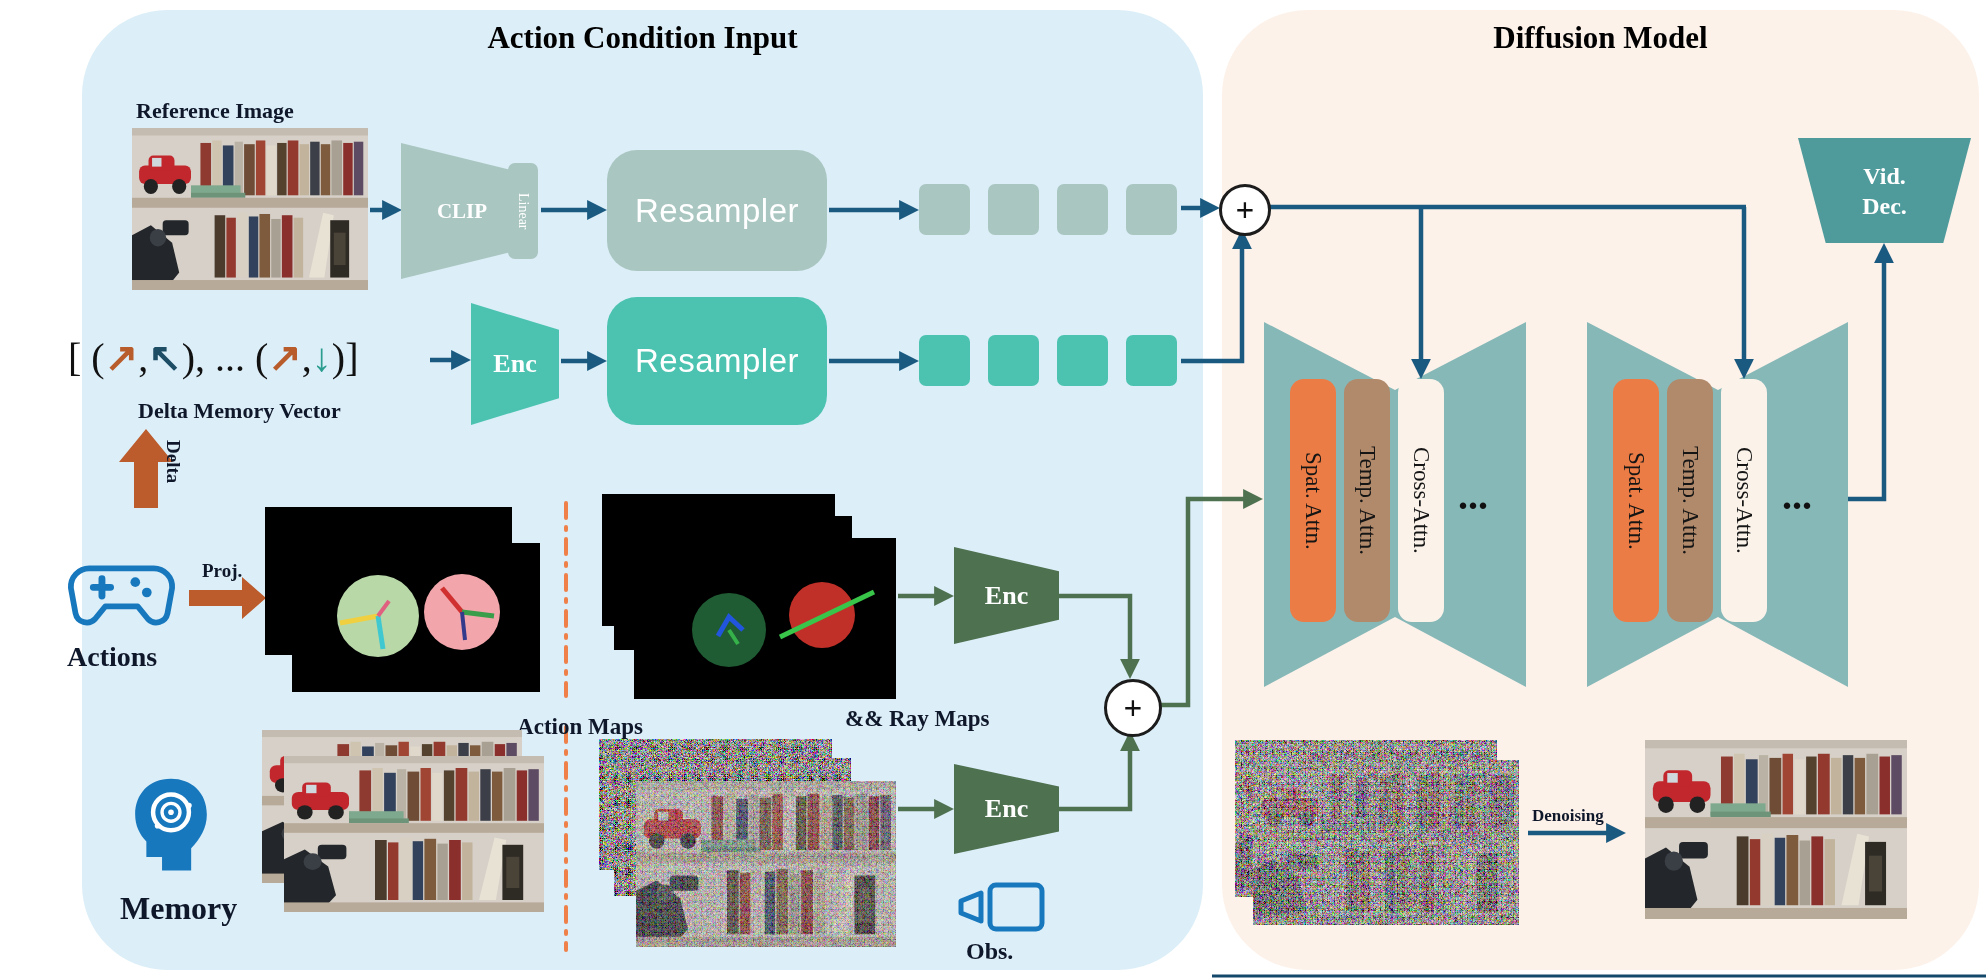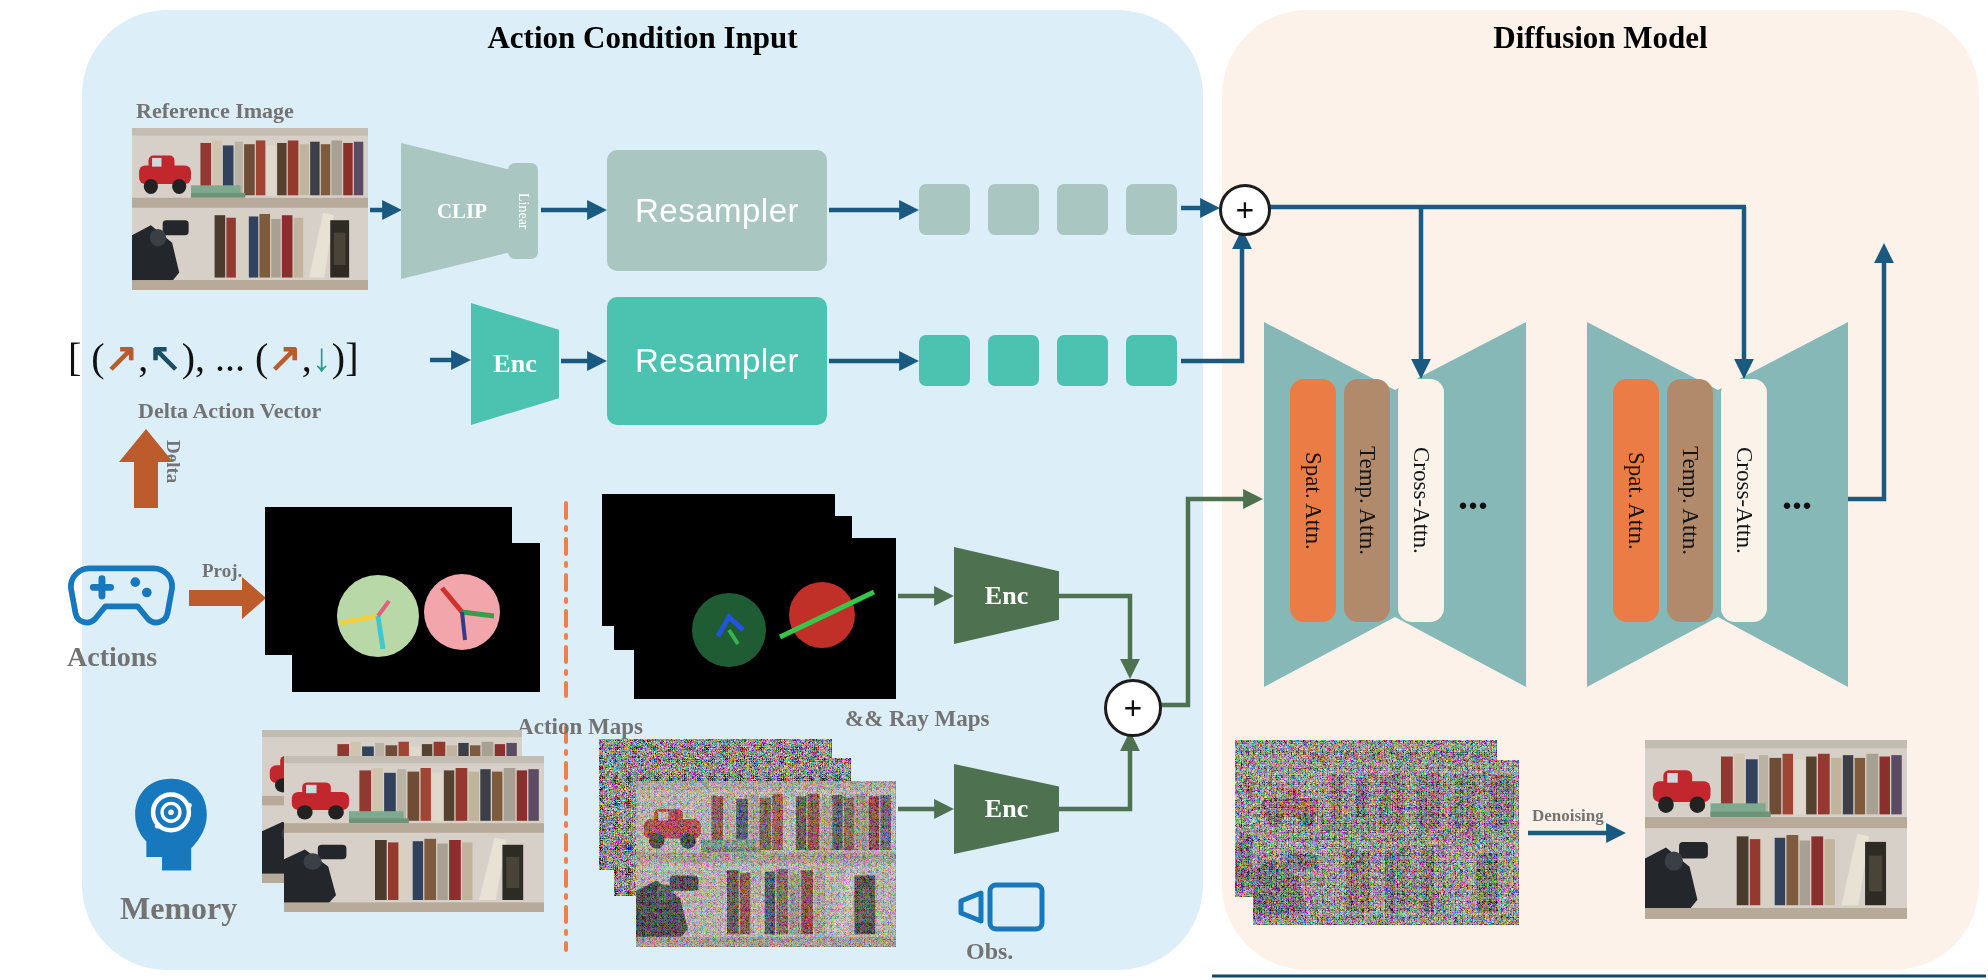--- a/index.html
+++ b/index.html
@@ -3,28 +3,28 @@
 <meta charset="utf-8">
 <style>
   html,body{margin:0;padding:0;background:#fff;}
   .canvas{position:relative;width:1988px;height:980px;background:#ffffff;
           font-family:"Liberation Serif",serif;overflow:hidden;}
   .abs{position:absolute;}
   .panel{position:absolute;border-radius:85px;}
   .panel-left{left:82px;top:10px;width:1121px;height:960px;background:#dceef8;}
   .panel-right{left:1222px;top:10px;width:757px;height:960px;background:#fdf2ea;}
   .ptitle{position:absolute;top:20px;font-size:31px;font-weight:bold;color:#000000;text-align:center;}
-  .lbl{position:absolute;font-weight:bold;color:#737373;white-space:nowrap;}
+  .lbl{position:absolute;font-weight:bold;color:#0f172a;white-space:nowrap;}
   .node{position:absolute;display:flex;align-items:center;justify-content:center;color:#fff;}
   .trap{clip-path:polygon(0 0,100% 22%,100% 78%,0 100%);}
   .trap-g{clip-path:polygon(0 0,100% 25%,100% 75%,0 100%);}
   .sage{background:#a9c6c1;}
   .turq{background:#4cc3b1;}
   .dgreen{background:#4e7150;}
-  .resampler{border-radius:10px;font-family:"Liberation Sans",sans-serif;font-weight:400;
+  .resampler{border-radius:30px;font-family:"Liberation Sans",sans-serif;font-weight:400;
              font-size:33px;letter-spacing:.5px;}
   .enc{font-weight:bold;font-size:26px;}
   .tok{position:absolute;width:51px;height:51px;border-radius:7px;}
   .sum{position:absolute;border-radius:50%;background:#fff;border:3px solid #1c1c1c;
        display:flex;align-items:center;justify-content:center;font-size:33px;font-weight:bold;color:#111;}
   .vtext{writing-mode:vertical-rl;}
   .bar{position:absolute;width:46px;height:243px;border-radius:14px;display:flex;
        align-items:center;justify-content:center;font-size:23px;color:#151515;}
   .dots{position:absolute;font-size:40px;font-weight:bold;color:#111;}
   .frame{position:absolute;background:#000;}
@@ -164,21 +164,21 @@
   <div class="tok sage z2" style="left:1057px;top:184px;"></div>
   <div class="tok sage z2" style="left:1126px;top:184px;"></div>
 
   <div class="sum z2" style="left:1219px;top:184px;width:46px;height:46px;">
     <span>+</span>
   </div>
 
   <div class="abs dvec z2" style="left:68px;top:334px;">
     <span>[ (</span><span class="dv-a dv-o">↗</span><span>,</span><span class="dv-a dv-b">↖</span><span>), ... (</span><span class="dv-a dv-o">↗</span><span>,</span><span class="dv-a dv-t">↓</span><span>)]</span>
   </div>
-  <div class="lbl z2" style="left:138px;top:398px;font-size:22px;">Delta Action Vector</div>
+  <div class="lbl z2" style="left:138px;top:398px;font-size:22px;">Delta Memory Vector</div>
 
   <div class="node trap turq enc z2" style="left:471px;top:303px;width:88px;height:122px;">
     <span>Enc</span>
   </div>
 
   <div class="node turq resampler z2" style="left:607px;top:297px;width:220px;height:128px;">
     <span>Resampler</span>
   </div>
 
   <div class="tok turq z2" style="left:919px;top:335px;"></div>
@@ -287,20 +287,25 @@
     <span class="vtext">Spat. Attn.</span>
   </div>
   <div class="bar z2" style="left:1667px;top:379px;background:#b18a6b;">
     <span class="vtext">Temp. Attn.</span>
   </div>
   <div class="bar z2" style="left:1721px;top:379px;background:#fbf3ea;">
     <span class="vtext">Cross-Attn.</span>
   </div>
   <div class="dots z2" style="left:1782px;top:472px;">...</div>
 
+  <div class="node z2" style="left:1798px;top:138px;width:173px;height:105px;background:#4f9b9c;
+       clip-path:polygon(0 0,100% 0,84% 100%,16% 100%);flex-direction:column;font-weight:bold;font-size:24px;line-height:1.25;">
+    <span>Vid.</span>
+    <span>Dec.</span>
+  </div>
 
   <svg class="img z2" style="left:1235px;top:740px;width:262px;height:157px;" viewBox="0 0 200 130" preserveAspectRatio="none">
     <use href="#shelfpic"></use>
     <rect width="200" height="130" filter="url(#noiseF)" opacity="0.85"></rect>
   </svg>
   <svg class="img z2" style="left:1253px;top:760px;width:266px;height:165px;" viewBox="0 0 200 130" preserveAspectRatio="none">
     <use href="#shelfpic"></use>
     <rect width="200" height="130" filter="url(#noiseF)" opacity="0.8"></rect>
   </svg>
 

